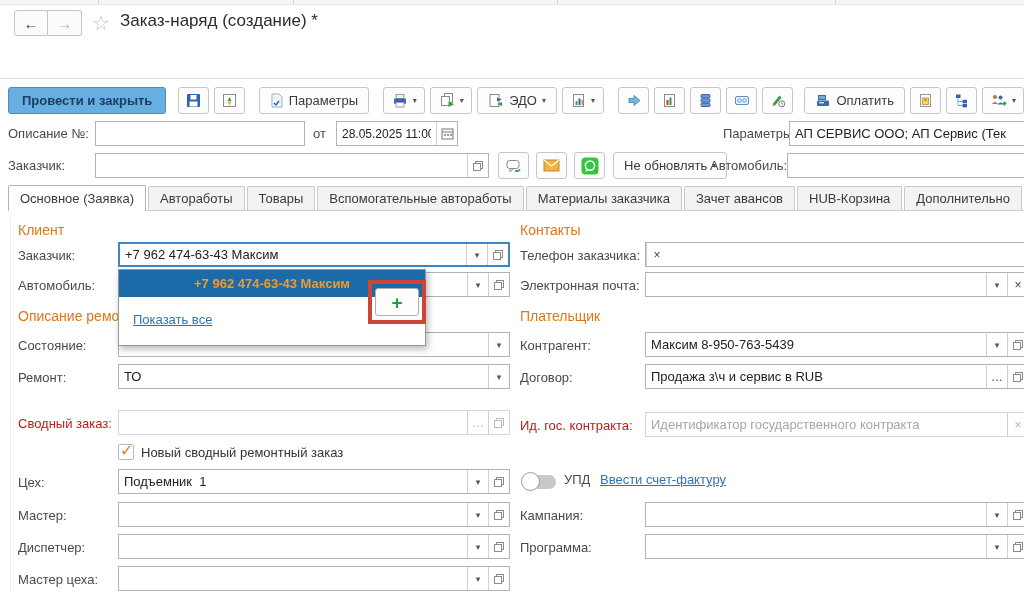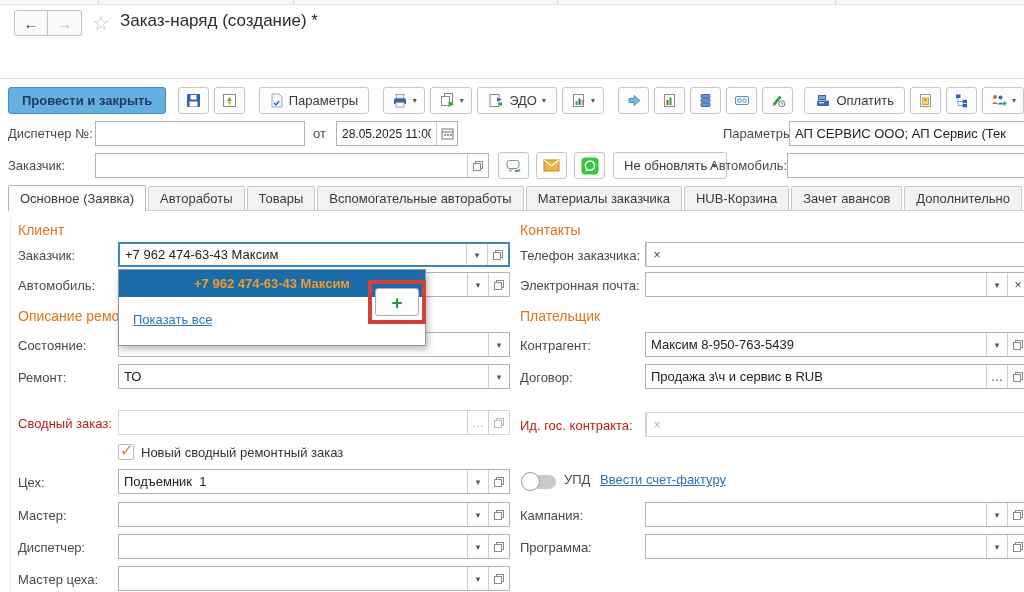--- a/index.html
+++ b/index.html
@@ -259,21 +259,21 @@
             <circle cx="10.5" cy="4.5" r="2" fill="#3a68b4"></circle>
             <path d="M7.5 11.5 q3 -4 6 0 z" fill="#3a68b4"></path>
             <rect x="12.5" y="9.7" width="4" height="1.6" fill="#2da141"></rect>
             <rect x="13.7" y="8.5" width="1.6" height="4" fill="#2da141"></rect>
           </svg>
         </span>
         <span class="caret">▾</span>
       </div>
   </div>
 
-  <div class="lbl" style="left:8px; top:126px">Диспетчер №:</div>
+  <div class="lbl" style="left:8px; top:126px">Описание №:</div>
   <div class="fg" style="left:95px; top:121px; width:210px">
     <input value="" style="">
   </div>
   <div class="lbl" style="left:313px; top:126px">от</div>
   <div class="fg" style="left:336px; top:121px; width:122px">
     <input style="font-size: 12px;" value="28.05.2025 11:00:26">
     <div class="cell">
         <svg width="13" height="13">
           <rect x="1" y="2" width="11" height="10" fill="#fff" stroke="#777"></rect>
           <line x1="1" y1="5" x2="12" y2="5" stroke="#777"></line>
@@ -332,22 +332,22 @@
   <div class="fg" style="left:787px; top:153px; width:242px">
     <input value="" style="">
   </div>
 
   <div class="tabstrip">
     <div class="tab active">Основное (Заявка)</div>
     <div class="tab">Автоработы</div>
     <div class="tab">Товары</div>
     <div class="tab">Вспомогательные автоработы</div>
     <div class="tab">Материалы заказчика</div>
+    <div class="tab">Зачет авансов</div>
     <div class="tab">HUB-Корзина</div>
-    <div class="tab">Зачет авансов</div>
     <div class="tab">Дополнительно</div>
   </div>
 
   <div class="vline"></div>
 
   <div class="sect" style="left:18px; top:222px">Клиент</div>
 
   <div class="lbl" style="left:18px; top:248px">Заказчик:</div>
   <div class="fg focus" style="left:118px; top:242px; width:392px">
     <input value="+7 962 474-63-43 Максим" style="">
@@ -489,20 +489,21 @@
         <svg width="12" height="12">
           <rect x="3.5" y="1.5" width="7" height="7" fill="#fff" stroke="#8a8a8a"></rect>
           <rect x="1.5" y="3.5" width="7" height="7" fill="#fff" stroke="#8a8a8a"></rect>
         </svg>
       </div>
   </div>
 
 
   <div class="lbl dis" style="left:520px; top:418px">Ид. гос. контракта:</div>
   <div class="fg dis" style="left:645px; top:412px; width:384px">
+    <input placeholder="Идентификатор государственного контракта" style="">
     <div class="cell txt">×</div>
   </div>
 
   <div class="toggle" style="left:522px; top:475px">
       <div class="knob"></div>
     </div>
   <div class="lbl" style="left:564px; top:472px">УПД</div>
   <a class="link" style="position:absolute; left:600px; top:472px">Ввести счет-фактуру</a>
 
   <div class="lbl" style="left:520px; top:508px">Кампания:</div>

